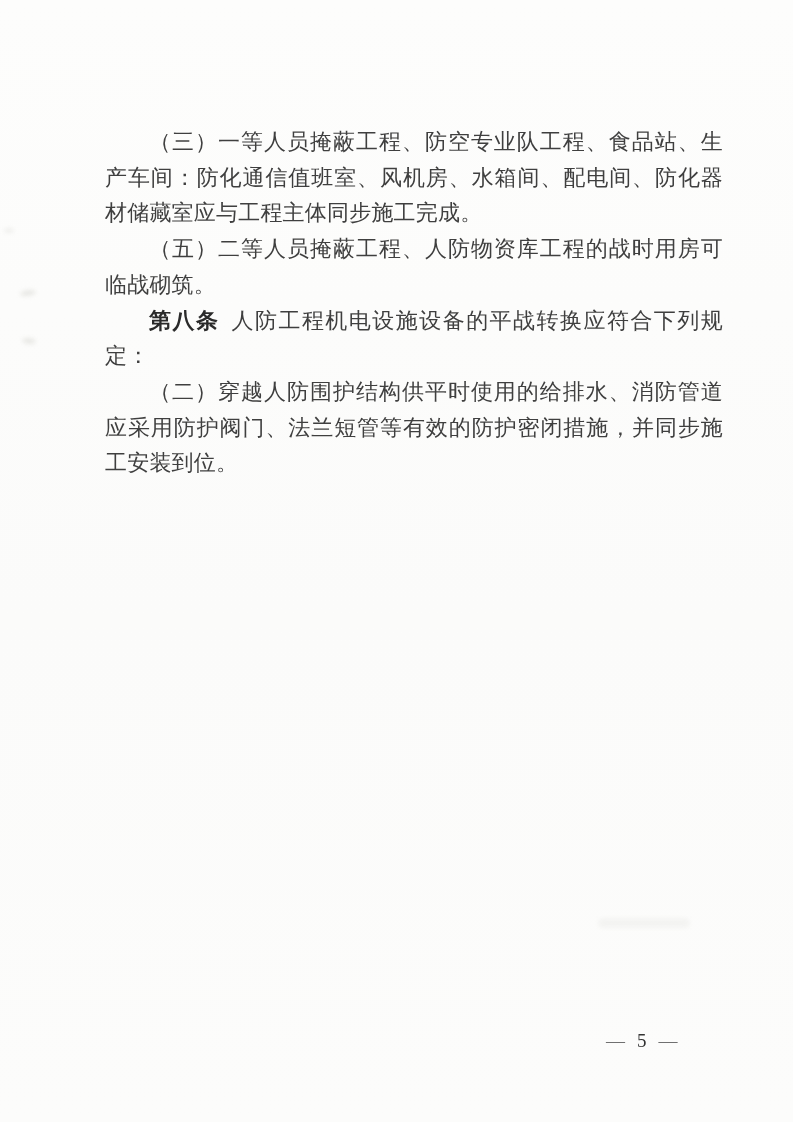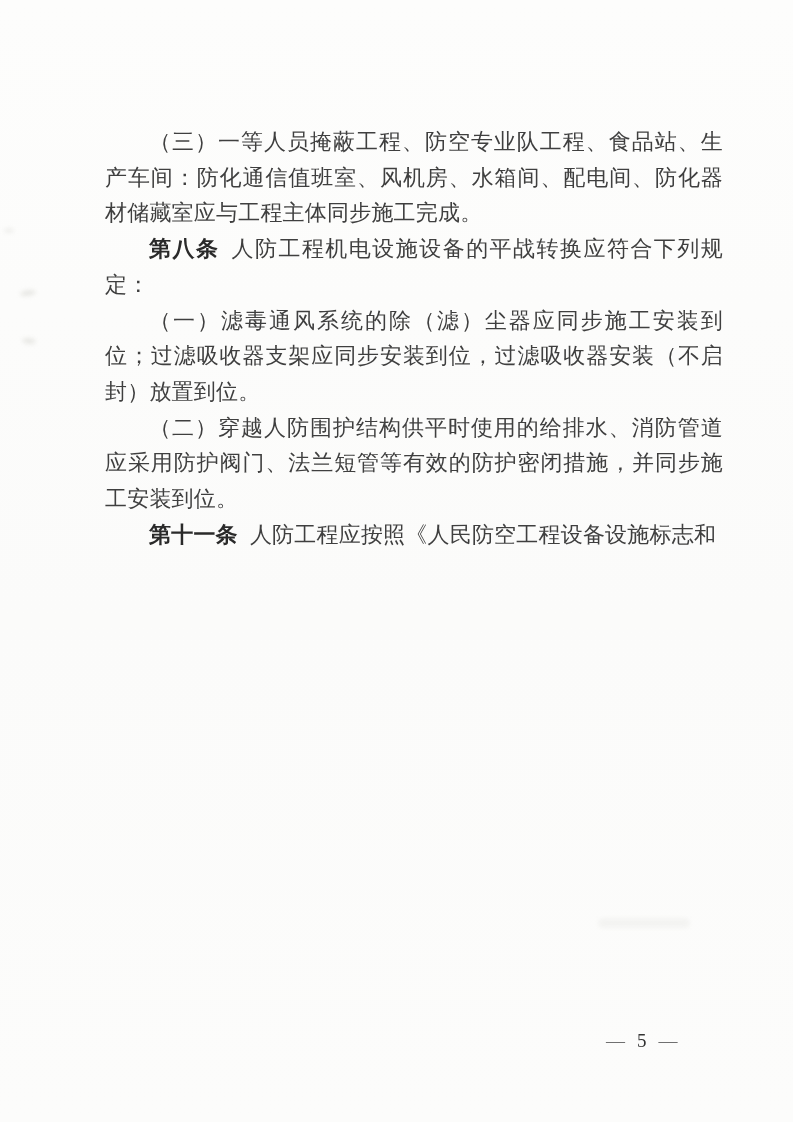--- a/index.html
+++ b/index.html
@@ -78,31 +78,30 @@
 </head>
 <body>
 
 <div class="page">
 
   <div class="doc-body">
 
     <p class="para"><span class="para-text">（三）一等人员掩蔽工程、防空专业队工程、食品站、生产车间：防化通信值班室、风机房、水箱间、配电间、防化器材储藏室应与工程主体同步施工完成。</span></p>
 
 
+    <p class="para"><span class="para-text">（五）二等人员掩蔽工程、人防物资库工程的战时用房可临战砌筑。</span></p>
 
     <p class="para"><b class="article-label">第八条</b><span class="para-text">人防工程机电设施设备的平战转换应符合下列规定：</span></p>
 
-    <p class="para"><span class="para-text">（一）滤毒通风系统的除（滤）尘器应同步施工安装到位；过滤吸收器支架应同步安装到位，过滤吸收器安装（不启封）放置到位。</span></p>
 
     <p class="para"><span class="para-text">（二）穿越人防围护结构供平时使用的给排水、消防管道应采用防护阀门、法兰短管等有效的防护密闭措施，并同步施工安装到位。</span></p>
 
 
 
 
-    <p class="para"><b class="article-label">第十一条</b><span class="para-text">人防工程应按照《人民防空工程设备设施标志和</span></p>
 
   </div>
 
   <div class="page-number">
     <span class="dash">—</span><span class="num">5</span><span class="dash">—</span>
   </div>
 
   <div class="smudge s1"></div>
   <div class="smudge s2"></div>
   <div class="smudge s3"></div>

